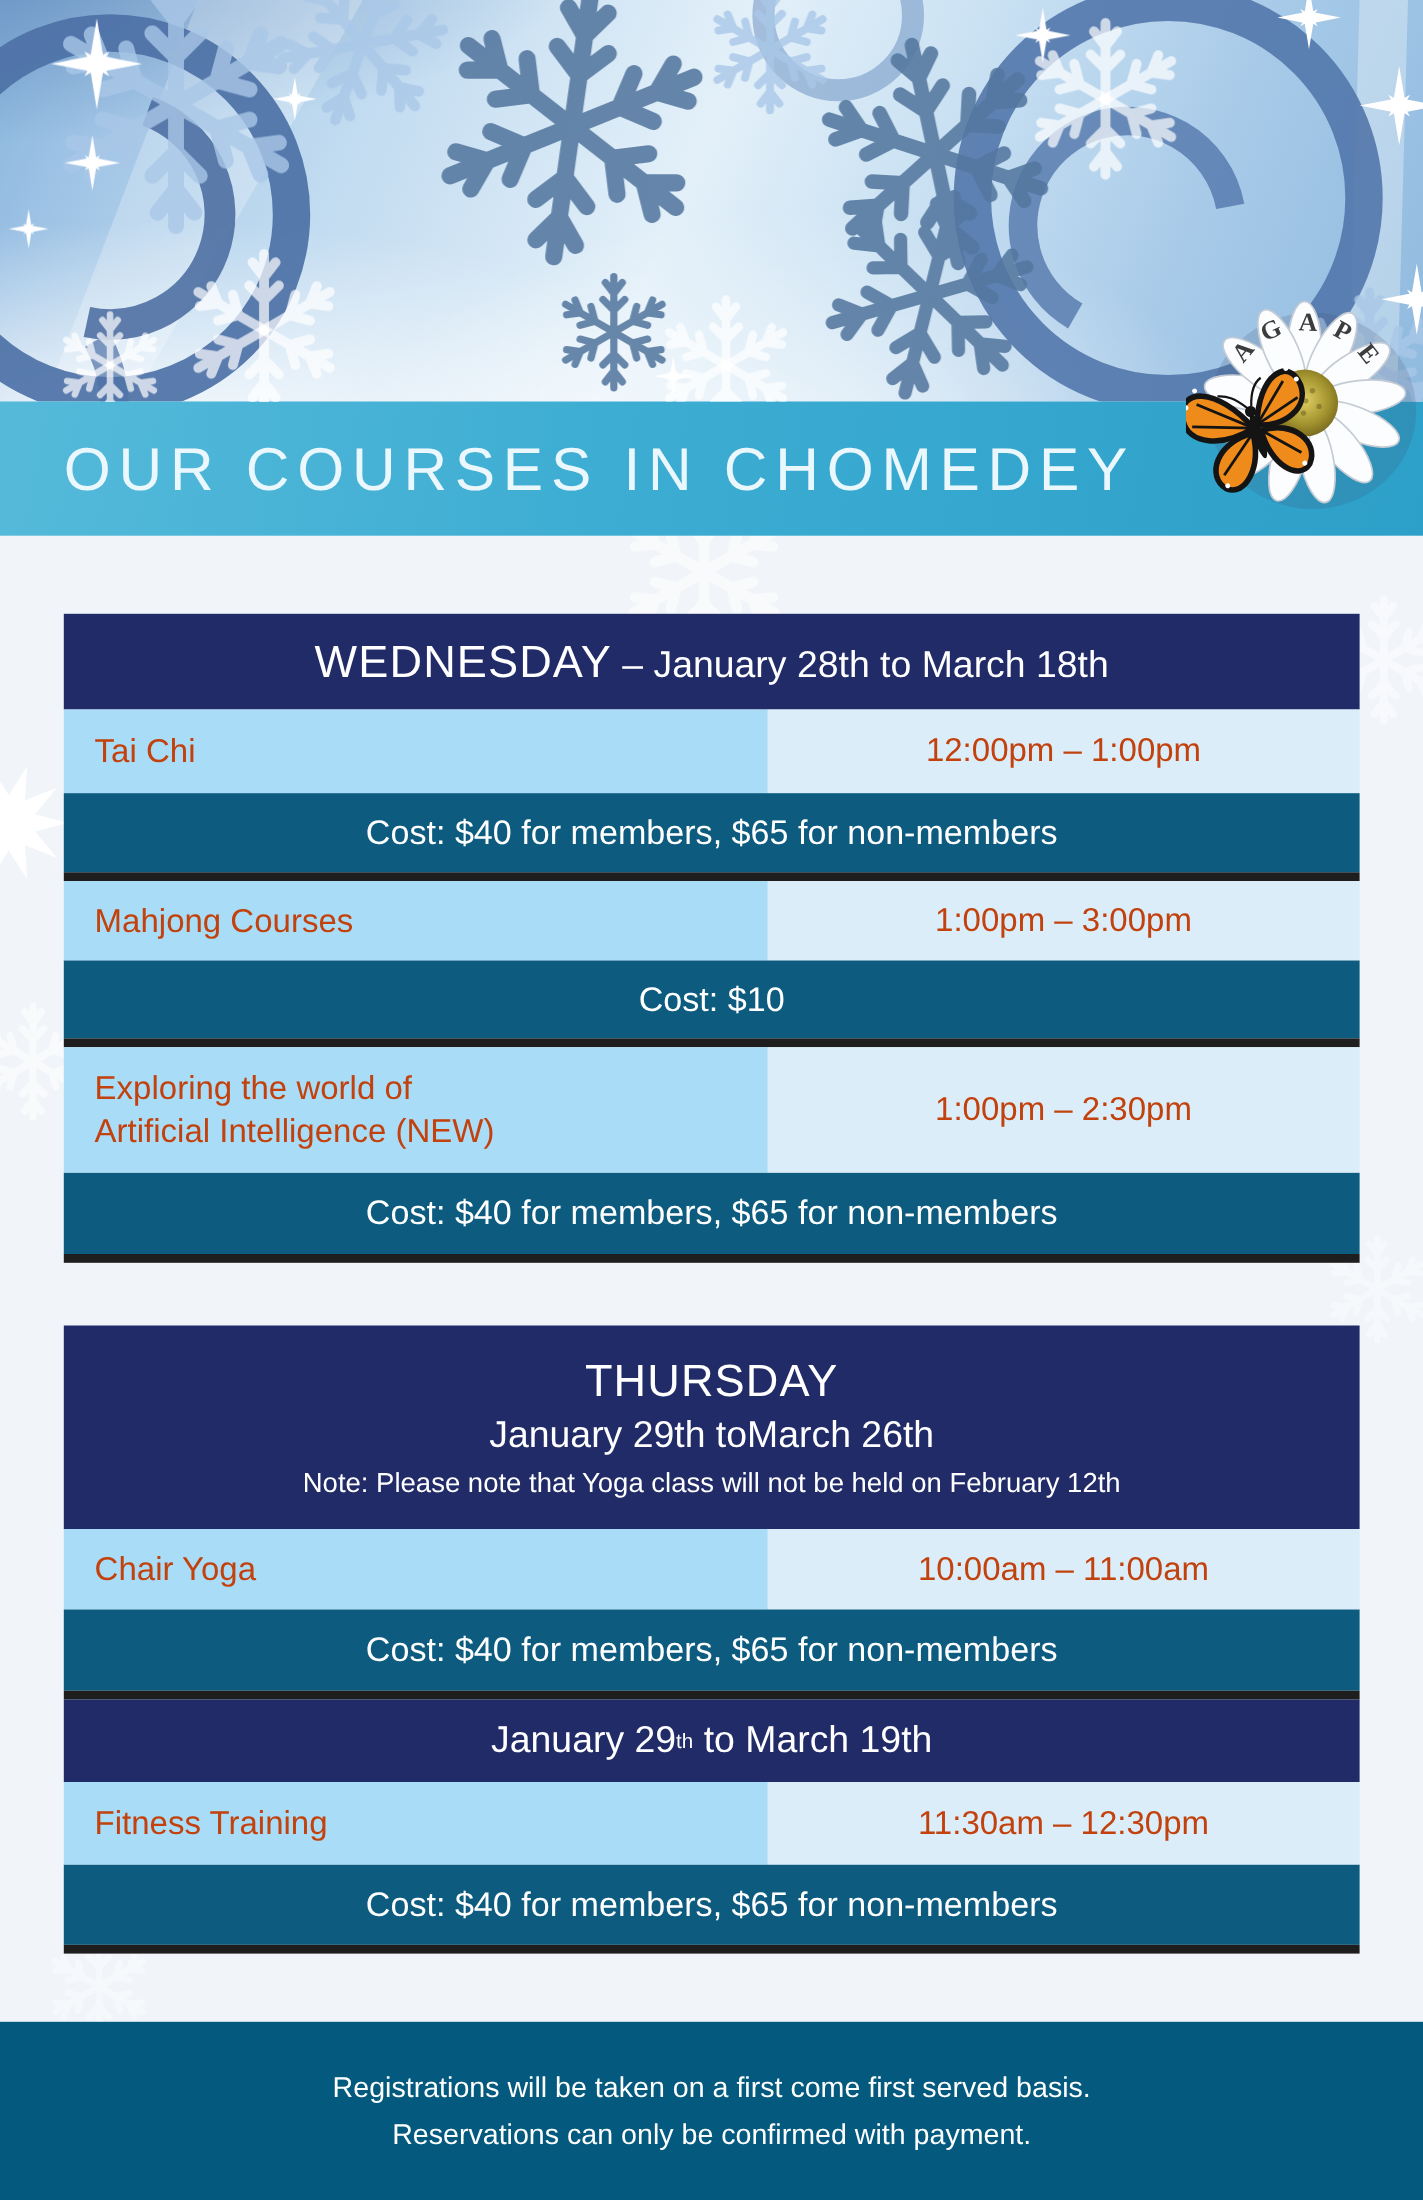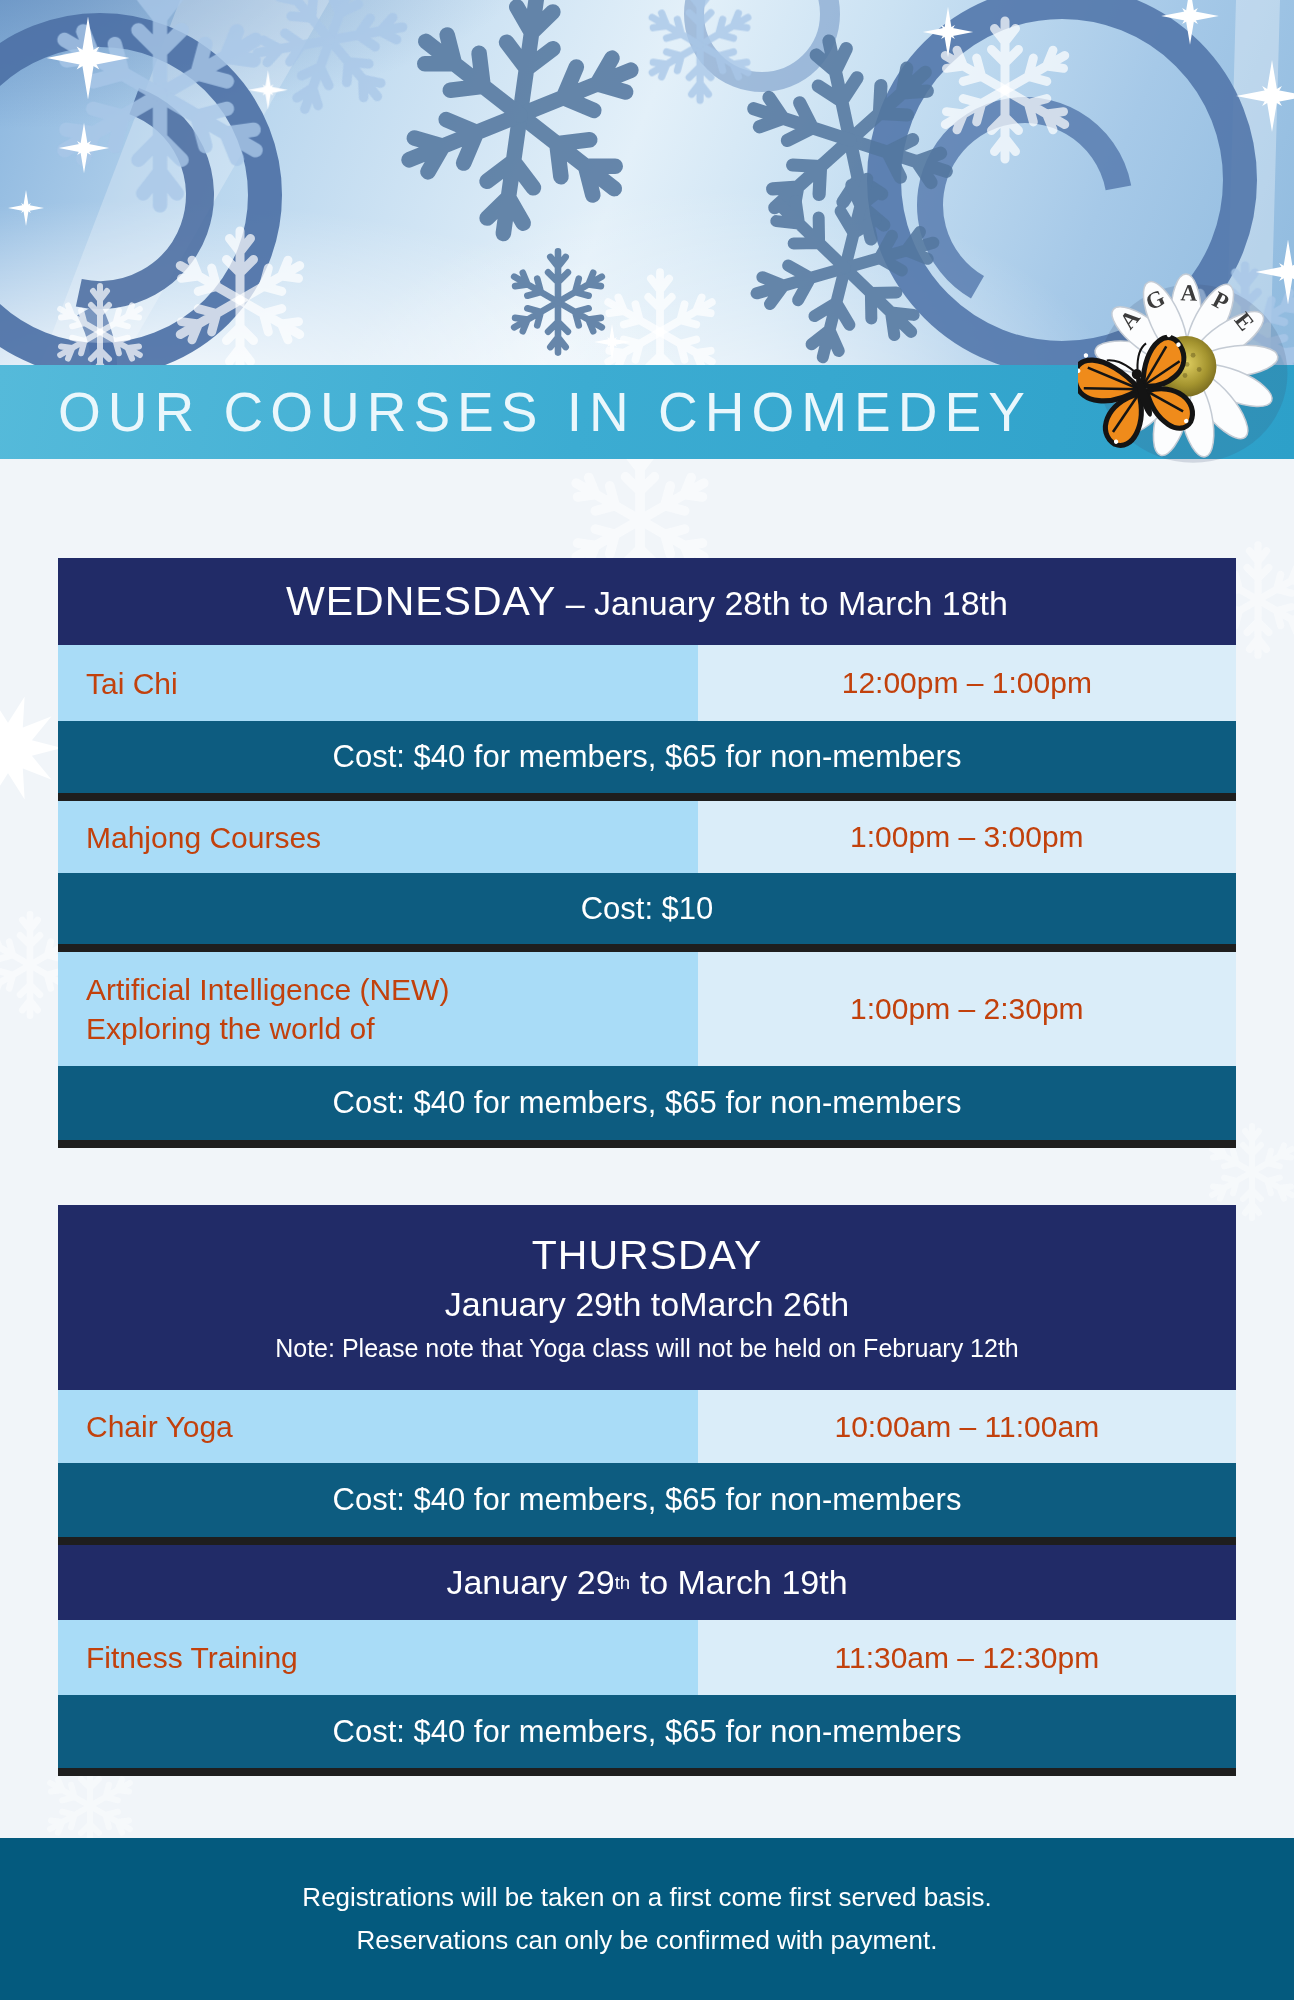--- a/index.html
+++ b/index.html
@@ -18,21 +18,21 @@
     position:absolute;top:0;left:0;width:1294px;height:365px;z-index:10;
     background:
       radial-gradient(ellipse at 10% 112%, rgba(255,255,255,.95), rgba(255,255,255,0) 36%),
       radial-gradient(ellipse at 56% 120%, rgba(255,255,255,.75), rgba(255,255,255,0) 40%),
       radial-gradient(ellipse at -2% -12%, rgba(74,114,168,.55), rgba(74,114,168,0) 30%),
       linear-gradient(112deg,#8ab5de 0%,#b9d6ee 20%,#e3f0f9 48%,#cbe2f3 62%,#a6c9e8 82%,#8fbade 100%);
   }
   .hero svg{display:block;}
   
   .banner{
-    position:absolute;top:365px;left:0;width:1294px;height:94px;z-index:20;
+    position:absolute;top:365px;left:0;width:1294px;height:122px;z-index:20;
     background:linear-gradient(100deg,var(--banner_top) 0%,#3cacd2 45%,var(--banner_bottom) 100%);
     display:flex;align-items:center;
   }
   .banner h1{
     margin:0;padding-left:58px;font-size:55px;font-weight:300;letter-spacing:7px;
     color:#eaf7fc;white-space:nowrap;
   }
   
   .logo{position:absolute;top:268px;left:1078px;width:216px;height:208px;z-index:30;}
   
@@ -293,22 +293,22 @@
       <div class="name-cell">
         <div>Mahjong Courses</div>
       </div>
       <div class="time-cell">1:00pm – 3:00pm</div>
     </div>
     <div class="row cost h71">Cost: $10</div>
     <div class="sep"></div>
 
     <div class="row course h114">
       <div class="name-cell">
+        <div>Exploring the world of</div>
         <div>Artificial Intelligence (NEW)</div>
-        <div>Exploring the world of</div>
       </div>
       <div class="time-cell">1:00pm – 2:30pm</div>
     </div>
     <div class="row cost h74">Cost: $40 for members, $65 for non-members</div>
     <div class="sep"></div>
   </section>
 
   <section class="tbl tbl-thu">
     <div class="row hdr h185">
       <div class="day">THURSDAY</div>

